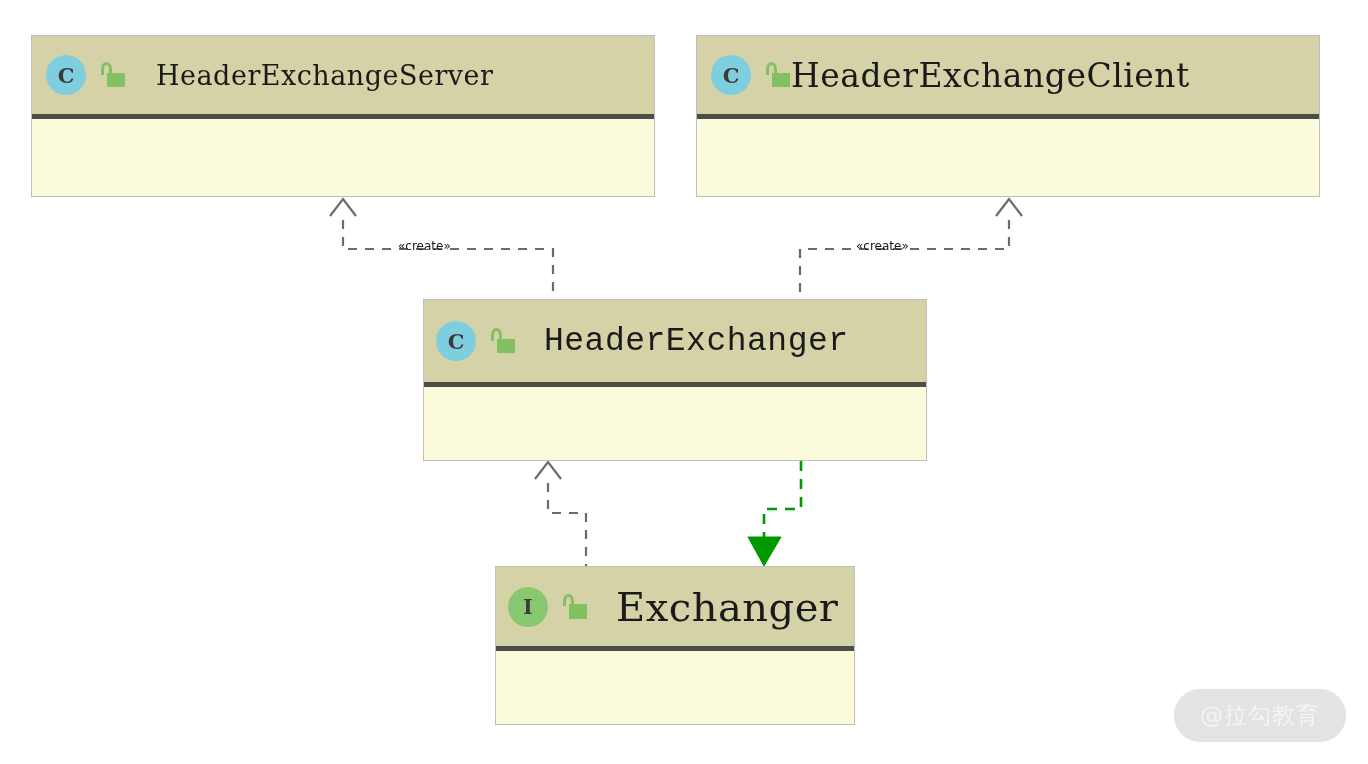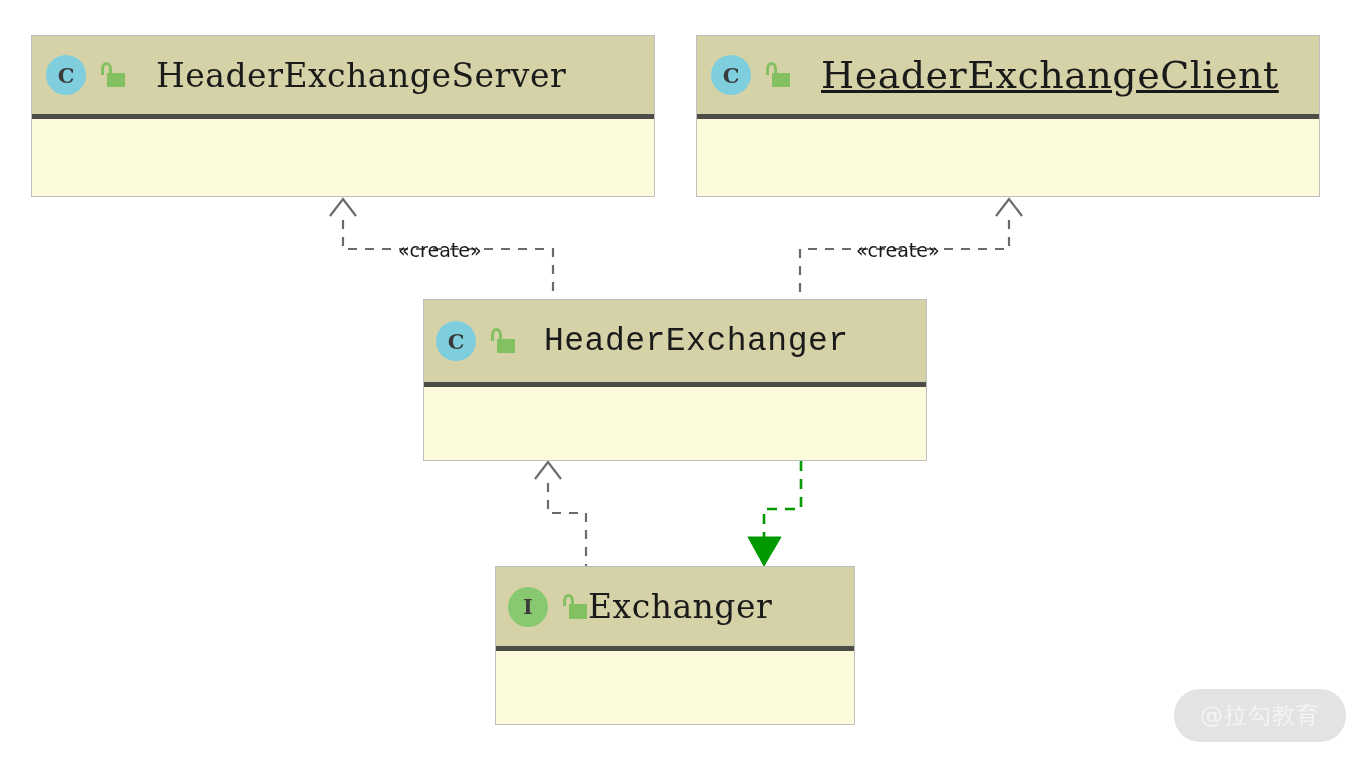--- a/index.html
+++ b/index.html
@@ -87,21 +87,21 @@
     font-family: "DejaVu Serif", serif;
     color: #1a1a1a;
     white-space: nowrap;
     letter-spacing: 0.5px;
   }
 
   
   .edge-label {
     position: absolute;
     font-family: "DejaVu Sans", sans-serif;
-    font-size: 19px;
+    font-size: 12px;
     color: #1a1a1a;
     background: transparent;
     white-space: nowrap;
     z-index: 6;
   }
 
   
   #watermark {
     position: absolute;
     right: 22px;
@@ -147,33 +147,33 @@
 
 <div class="edge-label" style="left:856px; top:239px;">«create»</div>
 
 <div class="uml-box" style="left:31px; top:35px; width:624px; height:162px;">
   <div class="uml-header" style="height:83px; padding-left:14px;">
     <div class="type-badge class-badge" style="width:40px; height:40px; font-size:21px;">C</div>
     <div class="lock-icon" style="width:26px; height:28px; margin-left:14px;">
       <div class="lock-shackle"></div>
       <div class="lock-body"></div>
     </div>
-    <div class="uml-title" style="font-size:33px; margin-left:30px;">HeaderExchangeServer</div>
+    <div class="uml-title" style="font-size:27px; margin-left:30px;">HeaderExchangeServer</div>
   </div>
   <div class="uml-body" style="height:74px;"></div>
 </div>
 
 <div class="uml-box" style="left:696px; top:35px; width:624px; height:162px;">
   <div class="uml-header" style="height:83px; padding-left:14px;">
     <div class="type-badge class-badge" style="width:40px; height:40px; font-size:21px;">C</div>
     <div class="lock-icon" style="width:26px; height:28px; margin-left:14px;">
       <div class="lock-shackle"></div>
       <div class="lock-body"></div>
     </div>
-    <div class="uml-title" style="font-size:38px; margin-left:30px;text-decoration:underline;">HeaderExchangeClient</div>
+    <div class="uml-title" style="font-size:33px; ">HeaderExchangeClient</div>
   </div>
   <div class="uml-body" style="height:74px;"></div>
 </div>
 
 <div class="uml-box" style="left:423px; top:299px; width:504px; height:162px;">
   <div class="uml-header" style="height:87px; padding-left:12px;">
     <div class="type-badge class-badge" style="width:40px; height:40px; font-size:21px;">C</div>
     <div class="lock-icon" style="width:26px; height:28px; margin-left:14px;">
       <div class="lock-shackle"></div>
       <div class="lock-body"></div>
@@ -183,18 +183,18 @@
   <div class="uml-body" style="height:70px;"></div>
 </div>
 
 <div class="uml-box" style="left:495px; top:566px; width:360px; height:159px;">
   <div class="uml-header" style="height:84px; padding-left:12px;">
     <div class="type-badge iface-badge" style="width:40px; height:40px; font-size:20px;">I</div>
     <div class="lock-icon" style="width:26px; height:28px; margin-left:14px;">
       <div class="lock-shackle"></div>
       <div class="lock-body"></div>
     </div>
-    <div class="uml-title" style="font-size:33px; ">Exchanger</div>
+    <div class="uml-title" style="font-size:40px; margin-left:28px;">Exchanger</div>
   </div>
   <div class="uml-body" style="height:70px;"></div>
 </div>
 
 <div id="watermark">@拉勾教育</div>
 
 </body></html>

